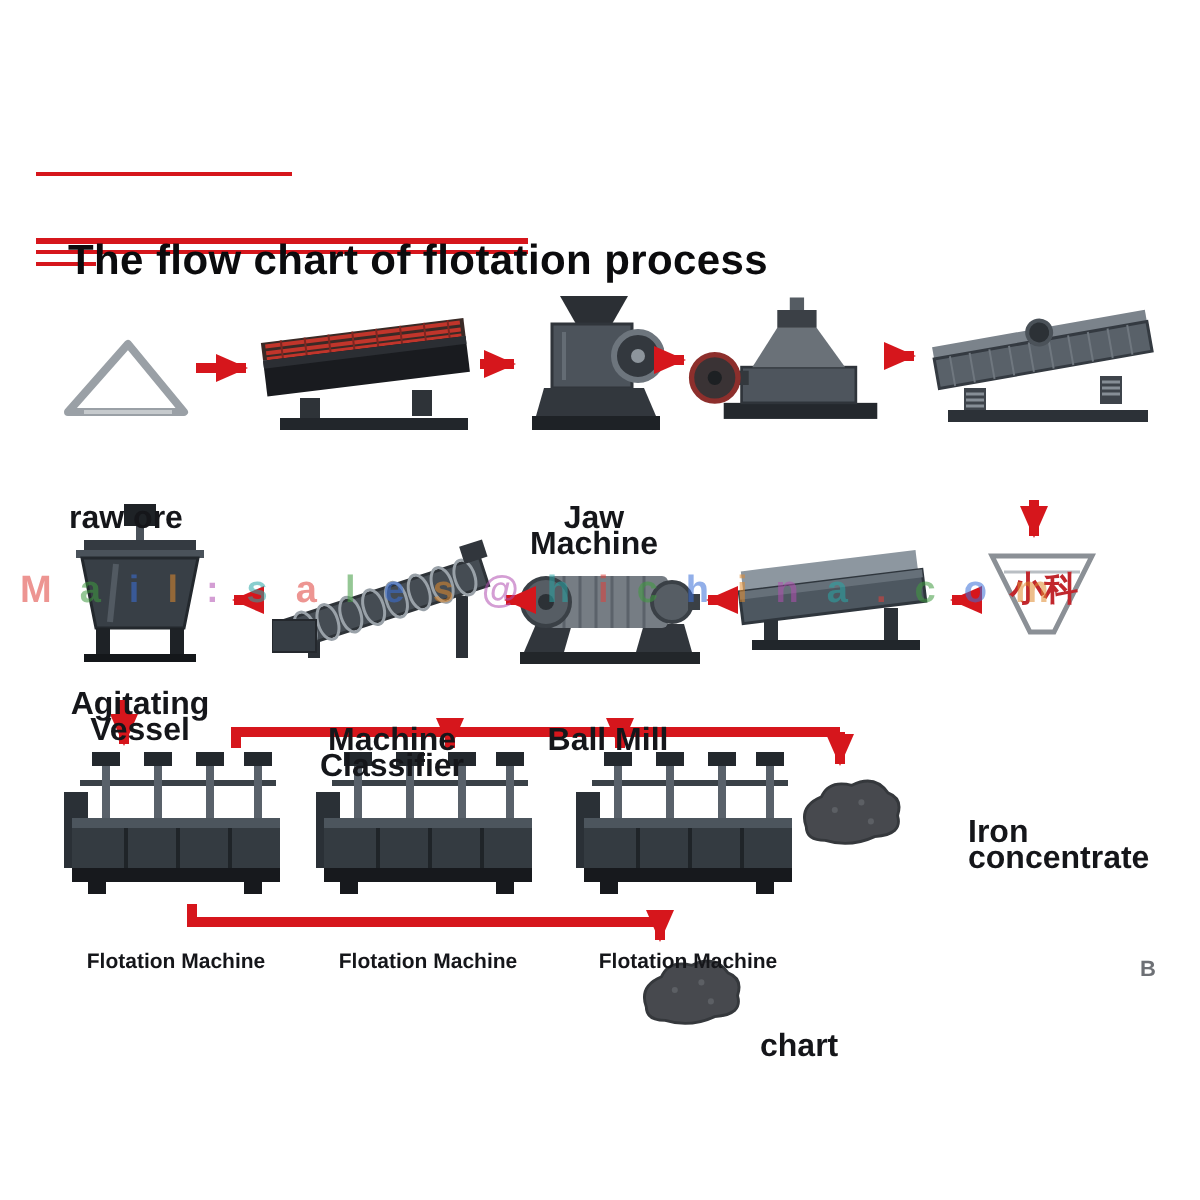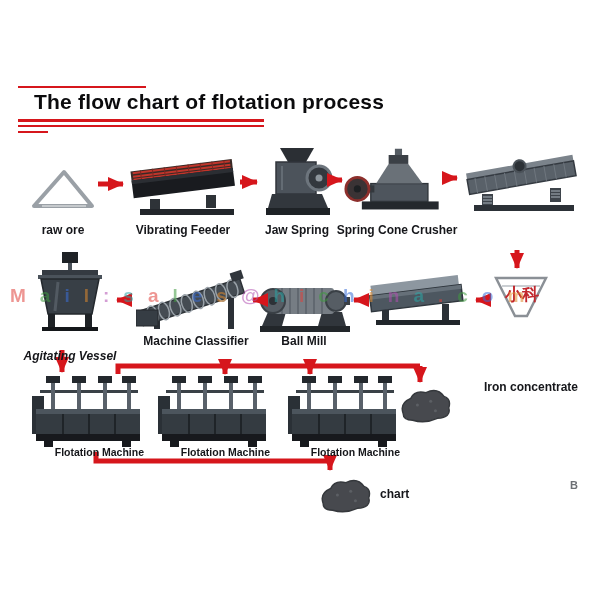--- a/index.html
+++ b/index.html
@@ -1,30 +1,30 @@
 <!DOCTYPE html>
 <html><head>
 <meta charset="utf-8">
 <style>
   html,body{margin:0;padding:0;background:#fff;}
   #canvas{position:relative;width:600px;height:600px;background:#ffffff;overflow:hidden;
           font-family:"Liberation Sans",sans-serif;}
   .title{position:absolute;left:34px;top:90px;font-size:21px;font-weight:700;color:#0b0b0d;
          letter-spacing:.2px;white-space:nowrap;}
   .rule{position:absolute;background:#d6161c;}
-  .lbl{position:absolute;font-weight:bold;font-size:12px;color:#15161a;line-height:13px;}
+  .lbl{position:absolute;font-weight:bold;font-size:16px;color:#15161a;line-height:13px;}
   .center{text-align:center;}
-  .flotlbl{font-size:10.5px;text-align:right;}
+  .flotlbl{font-size:10.5px;}
   #watermark{position:absolute;left:10px;top:285px;width:584px;white-space:nowrap;
              font-weight:bold;font-size:19px;letter-spacing:14px;opacity:.55;z-index:6;}
   .hoppermark{position:absolute;left:505px;top:283px;color:#c1272d;font-weight:bold;
               font-size:17px;z-index:5;}
   .edgemark{position:absolute;left:570px;top:479px;color:#6d7075;font-weight:bold;font-size:11px;}
   svg.scene{position:absolute;left:0;top:0;z-index:1;}
-  .lbl,.title{z-index:4;}
+  .lbl,.title{z-index:4;margin-top:29px;}
 </style>
 </head>
 <body>
 
 <div id="canvas">
 
   <div class="rule" style="left:18px;top:86px;width:128px;height:2px;"></div>
   <div class="title">The flow chart of flotation process</div>
   <div class="rule" style="left:18px;top:119px;width:246px;height:3px;"></div>
   <div class="rule" style="left:18px;top:125px;width:246px;height:2px;"></div>
@@ -251,24 +251,22 @@
       <path d="M118,374 L118,366 L420,366"></path>
       <line x1="225" y1="366" x2="225" y2="374" marker-end="url(#ah)"></line>
       <line x1="310" y1="366" x2="310" y2="374" marker-end="url(#ah)"></line>
       <line x1="420" y1="366" x2="420" y2="382" marker-end="url(#ah)"></line>
       <path d="M96,452 L96,461 L330,461"></path>
       <line x1="330" y1="461" x2="330" y2="470" marker-end="url(#ah)"></line>
     </g>
   </svg>
 
   <div class="lbl center" style="left:26px;top:224px;width:74px;">raw ore</div>
-  <div class="lbl center" style="left:118px;top:224px;width:130px;">Vibrating Feeder</div>
-  <div class="lbl center" style="left:252px;top:224px;width:90px;">Jaw Spring</div>
-  <div class="lbl center" style="left:332px;top:224px;width:130px;">Spring Cone Crusher</div>
-  <div class="lbl center" style="left:18px;top:350px;width:104px;font-style:italic;">Agitating Vessel</div>
+  <div class="lbl center" style="left:252px;top:224px;width:90px;">Jaw Machine</div>
+  <div class="lbl center" style="left:18px;top:317px;width:104px;">Agitating Vessel</div>
   <div class="lbl center" style="left:142px;top:335px;width:108px;">Machine Classifier</div>
   <div class="lbl center" style="left:264px;top:335px;width:80px;text-align:center;">Ball Mill</div>
   <div class="lbl center flotlbl" style="left:32px;top:446px;width:112px;">Flotation Machine</div>
   <div class="lbl center flotlbl" style="left:158px;top:446px;width:112px;">Flotation Machine</div>
   <div class="lbl center flotlbl" style="left:288px;top:446px;width:112px;">Flotation Machine</div>
   <div class="lbl" style="left:456px;top:381px;width:120px;padding-left:28px;">Iron concentrate</div>
   <div class="lbl" style="left:380px;top:488px;width:70px;">chart</div>
 
   <div class="hoppermark">小科</div>
 

